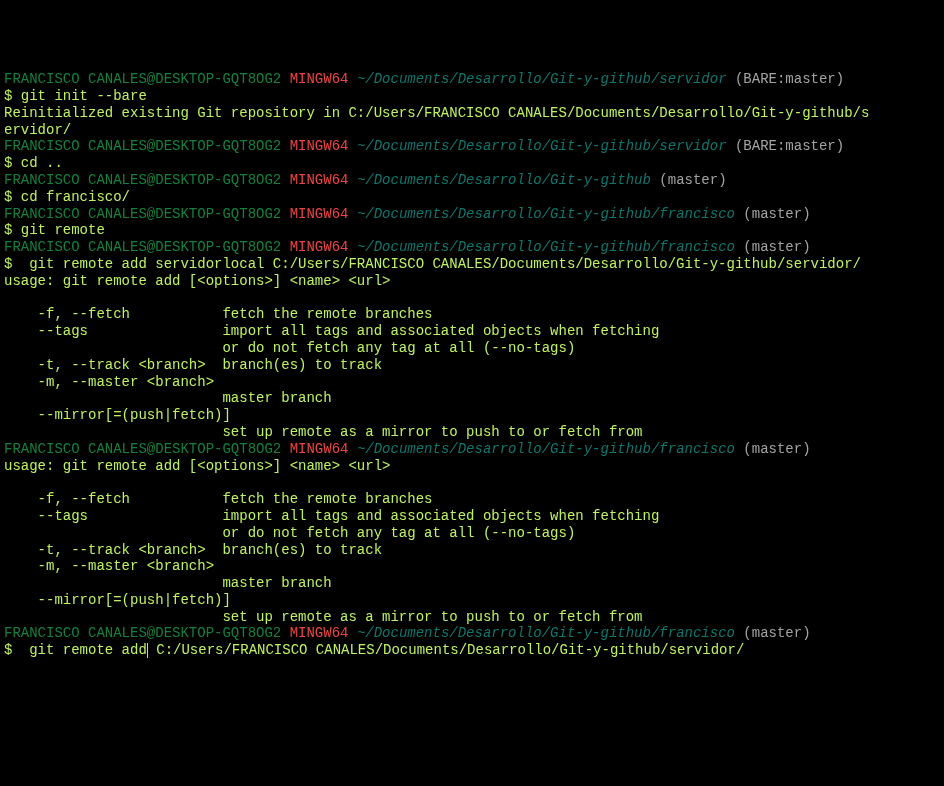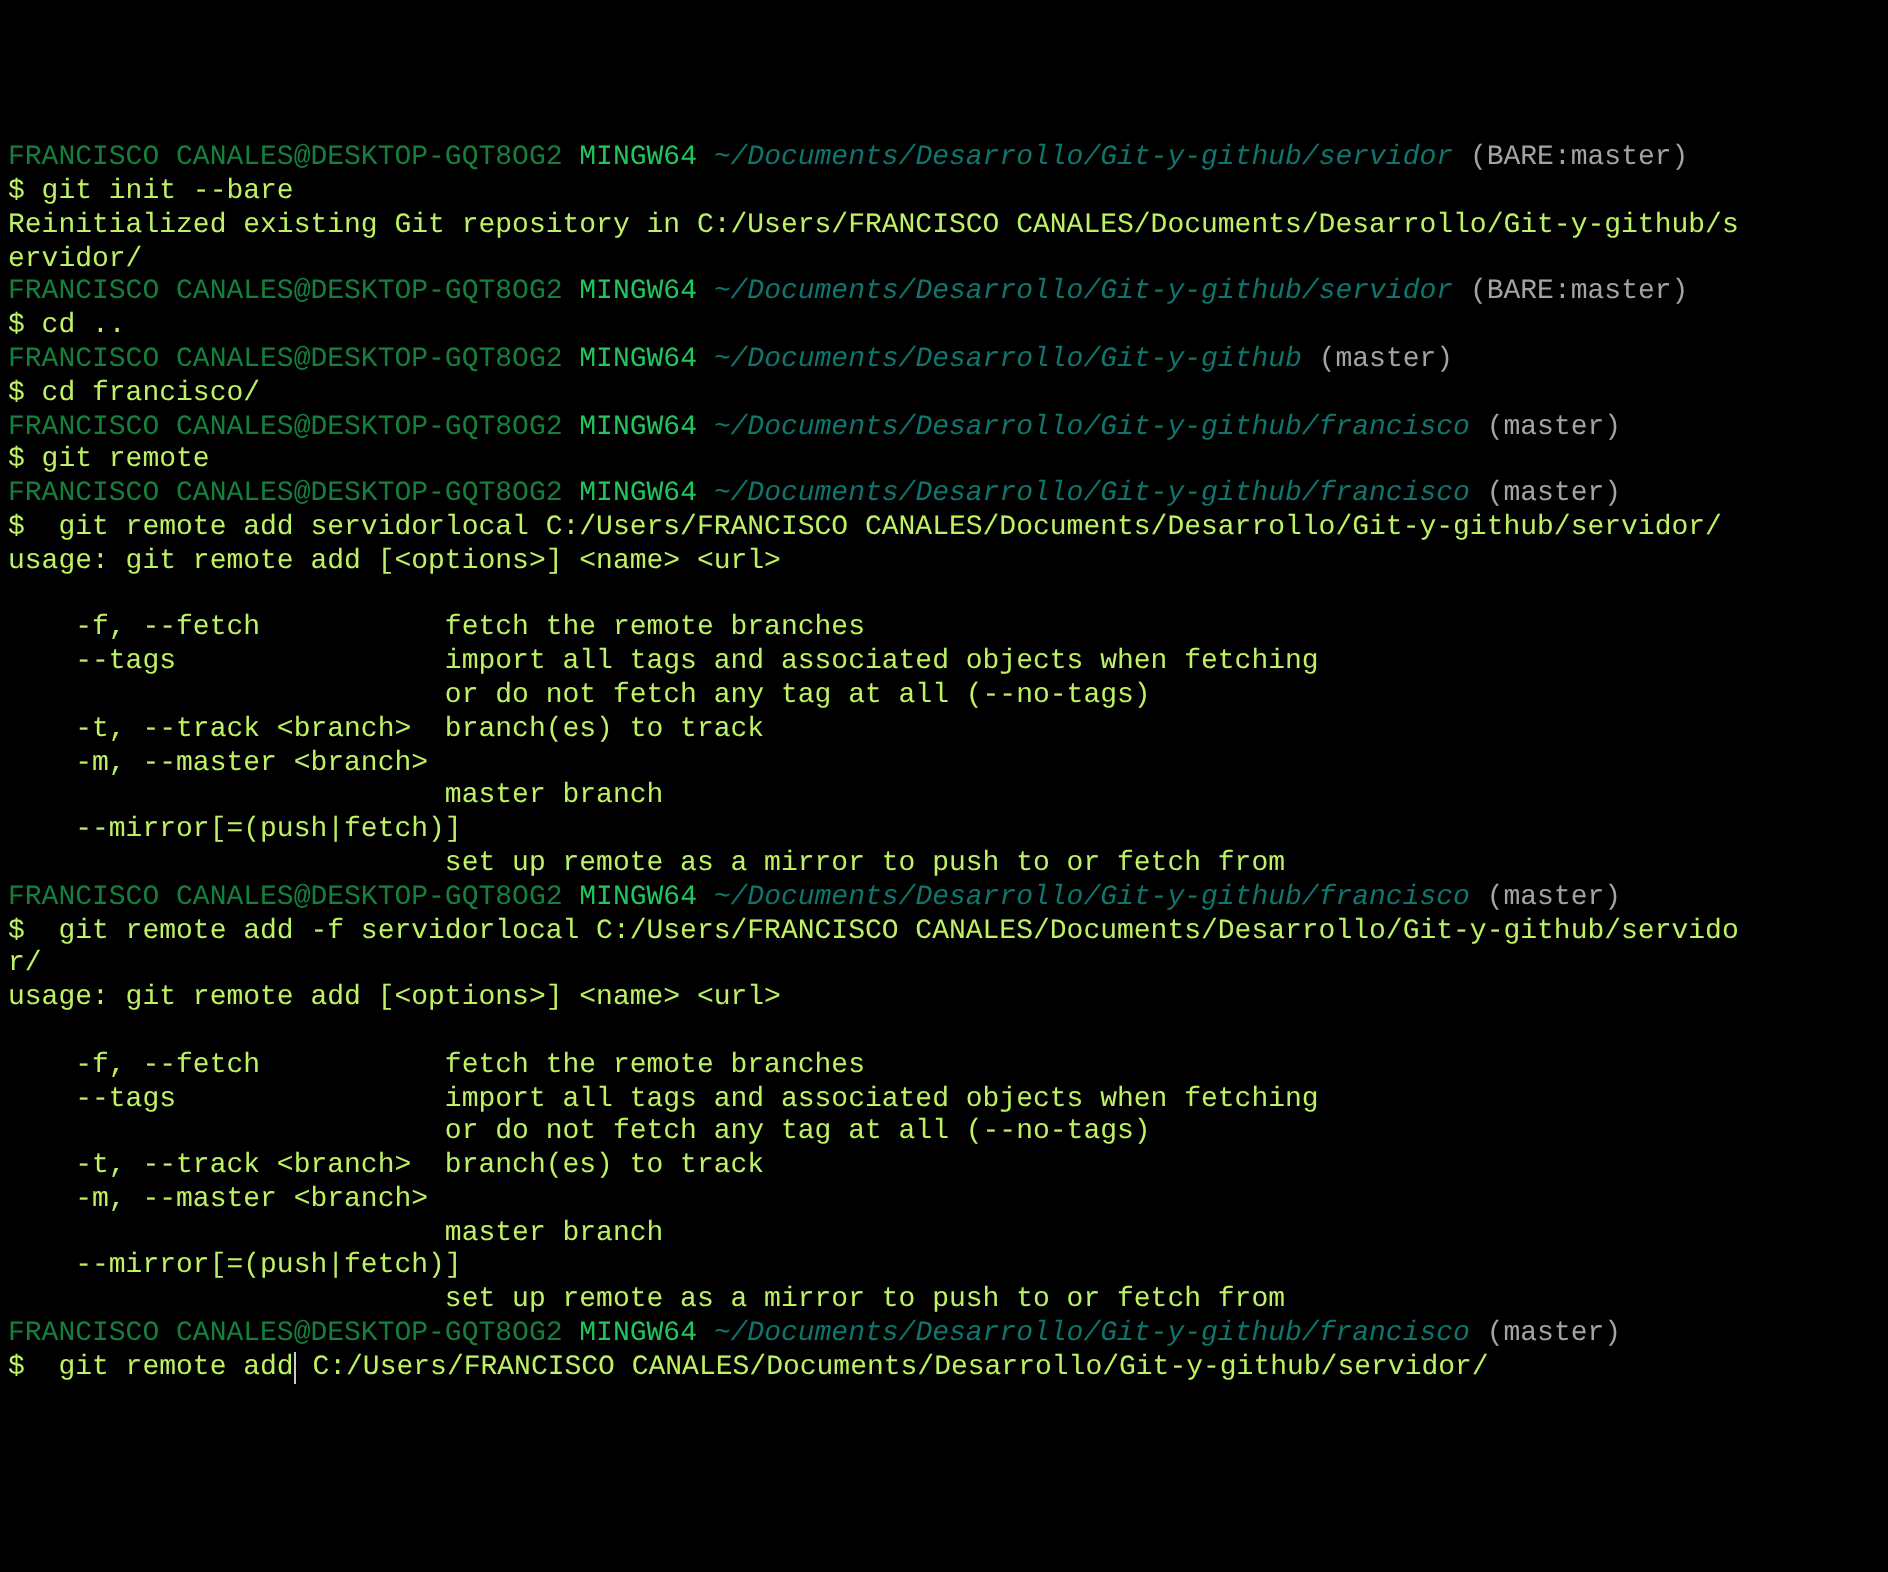--- a/index.html
+++ b/index.html
@@ -7,21 +7,21 @@
     color: #cccccc;
     font-family: Consolas, "Courier New", monospace;
     font-size: 14px;
     line-height: 1.2;
     margin: 0;
     padding: 4px;
     white-space: pre;
     overflow-x: hidden;
   }
   .user-host { color: #15803d; }
-  .mingw { color: #22c55e; }
+  .mingw { color: #ef4444; }
   .path { color: #0f766e; font-style: italic; }
   .branch { color: #a3a3a3; }
   .text { color: #bef264; }
   .cursor {
     background: #cccccc;
     color: #000000;
     display: inline-block;
     width: 1px;
     height: 1.1em;
     vertical-align: text-bottom;
@@ -37,22 +37,21 @@
 ervidor/</span><span class="line"></span><span class="line"><span class="user-host">FRANCISCO CANALES@DESKTOP-GQT8OG2</span> <span class="mingw">MINGW64</span> <span class="path">~/Documents/Desarrollo/Git-y-github/servidor</span> <span class="branch">(BARE:master)</span></span><span class="line text">$ cd ..</span><span class="line"></span><span class="line"><span class="user-host">FRANCISCO CANALES@DESKTOP-GQT8OG2</span> <span class="mingw">MINGW64</span> <span class="path">~/Documents/Desarrollo/Git-y-github</span> <span class="branch">(master)</span></span><span class="line text">$ cd francisco/</span><span class="line"></span><span class="line"><span class="user-host">FRANCISCO CANALES@DESKTOP-GQT8OG2</span> <span class="mingw">MINGW64</span> <span class="path">~/Documents/Desarrollo/Git-y-github/francisco</span> <span class="branch">(master)</span></span><span class="line text">$ git remote</span><span class="line"></span><span class="line"><span class="user-host">FRANCISCO CANALES@DESKTOP-GQT8OG2</span> <span class="mingw">MINGW64</span> <span class="path">~/Documents/Desarrollo/Git-y-github/francisco</span> <span class="branch">(master)</span></span><span class="line text">$  git remote add servidorlocal C:/Users/FRANCISCO CANALES/Documents/Desarrollo/Git-y-github/servidor/</span><span class="line text">usage: git remote add [&lt;options&gt;] &lt;name&gt; &lt;url&gt;
 
     -f, --fetch           fetch the remote branches
     --tags                import all tags and associated objects when fetching
                           or do not fetch any tag at all (--no-tags)
     -t, --track &lt;branch&gt;  branch(es) to track
     -m, --master &lt;branch&gt;
                           master branch
     --mirror[=(push|fetch)]
                           set up remote as a mirror to push to or fetch from
-</span><span class="line"></span><span class="line"><span class="user-host">FRANCISCO CANALES@DESKTOP-GQT8OG2</span> <span class="mingw">MINGW64</span> <span class="path">~/Documents/Desarrollo/Git-y-github/francisco</span> <span class="branch">(master)</span></span><span class="line text">$  git remote add -f servidorlocal C:/Users/FRANCISCO CANALES/Documents/Desarrollo/Git-y-github/servido
-r/</span><span class="line text">usage: git remote add [&lt;options&gt;] &lt;name&gt; &lt;url&gt;
+</span><span class="line"></span><span class="line"><span class="user-host">FRANCISCO CANALES@DESKTOP-GQT8OG2</span> <span class="mingw">MINGW64</span> <span class="path">~/Documents/Desarrollo/Git-y-github/francisco</span> <span class="branch">(master)</span></span><span class="line text">usage: git remote add [&lt;options&gt;] &lt;name&gt; &lt;url&gt;
 
     -f, --fetch           fetch the remote branches
     --tags                import all tags and associated objects when fetching
                           or do not fetch any tag at all (--no-tags)
     -t, --track &lt;branch&gt;  branch(es) to track
     -m, --master &lt;branch&gt;
                           master branch
     --mirror[=(push|fetch)]
                           set up remote as a mirror to push to or fetch from
 </span><span class="line"></span><span class="line"><span class="user-host">FRANCISCO CANALES@DESKTOP-GQT8OG2</span> <span class="mingw">MINGW64</span> <span class="path">~/Documents/Desarrollo/Git-y-github/francisco</span> <span class="branch">(master)</span></span><span class="line text"><span>$  git remote add</span><span class="cursor">&nbsp;</span><span> C:/Users/FRANCISCO CANALES/Documents/Desarrollo/Git-y-github/servidor/</span></span></div>

